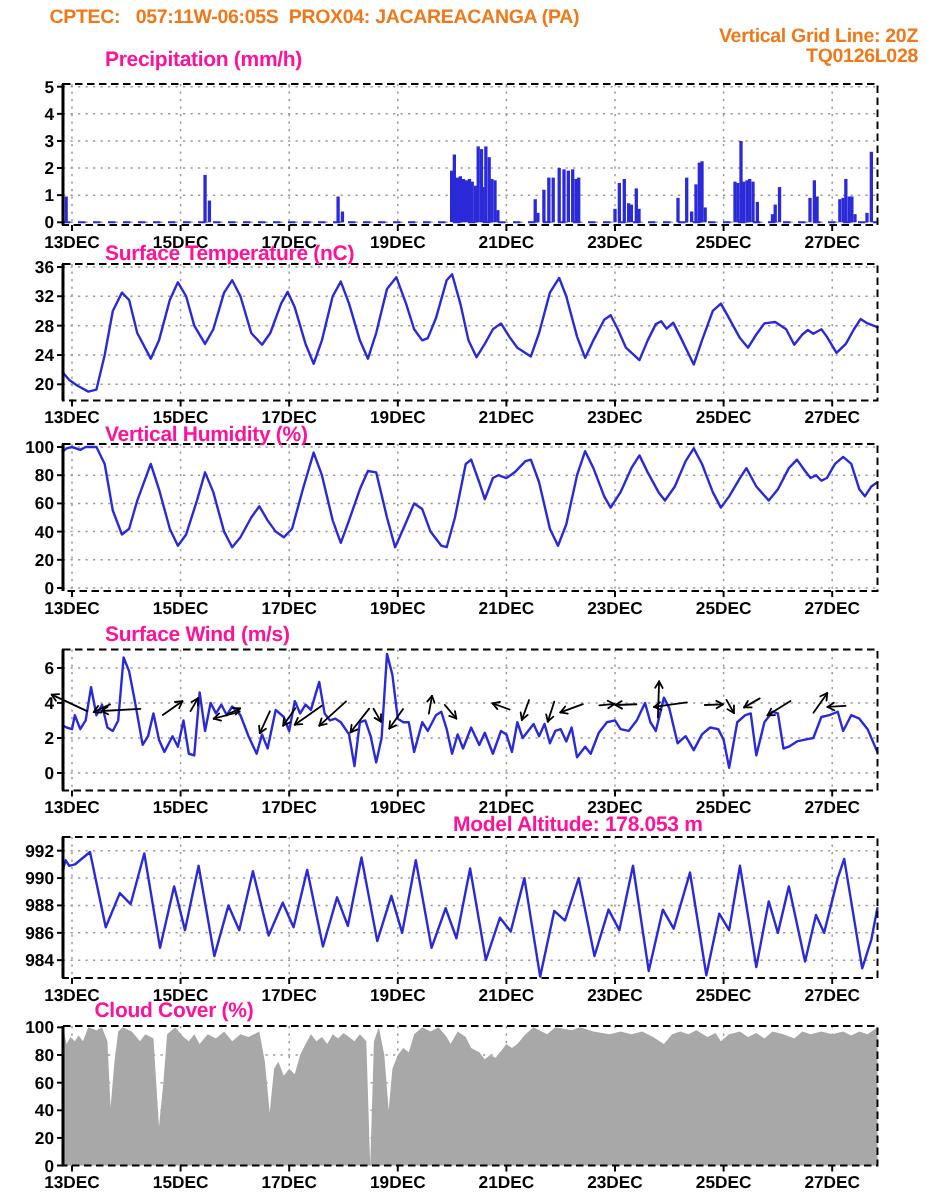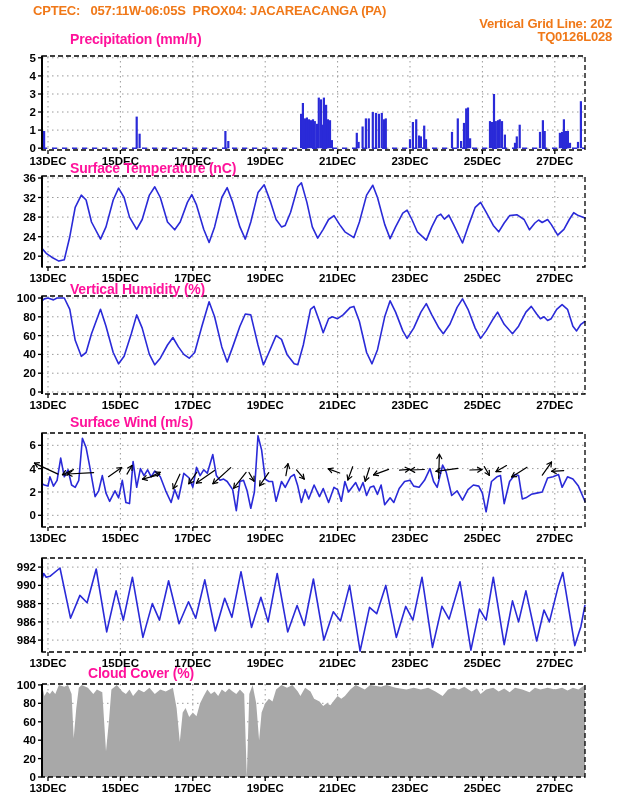--- a/index.html
+++ b/index.html
@@ -462,14 +462,15 @@
         <text x="482.4" y="792" class="xlab">25DEC</text>
         <line x1="554.8" y1="777" x2="554.8" y2="781" class="tick"></line>
         <text x="554.8" y="792" class="xlab">27DEC</text>
       </g>
     </svg>
 
   <div class="ptitle" style="left:70px;top:31px">Precipitation (mm/h)</div>
   <div class="ptitle" style="left:70px;top:160px">Surface Temperature (nC)</div>
   <div class="ptitle" style="left:70px;top:281px">Vertical Humidity (%)</div>
   <div class="ptitle" style="left:70px;top:414px">Surface Wind (m/s)</div>
-  <div class="ptitle" style="left:88px;top:665px">Cloud Cover (%)</div>
+  <div class="ptitle" style="left:302px;top:541px">Model Altitude: 178.053 m</div>
+  <div class="ptitle" style="left:63px;top:665px">Cloud Cover (%)</div>
 </div>
 
 </body></html>

